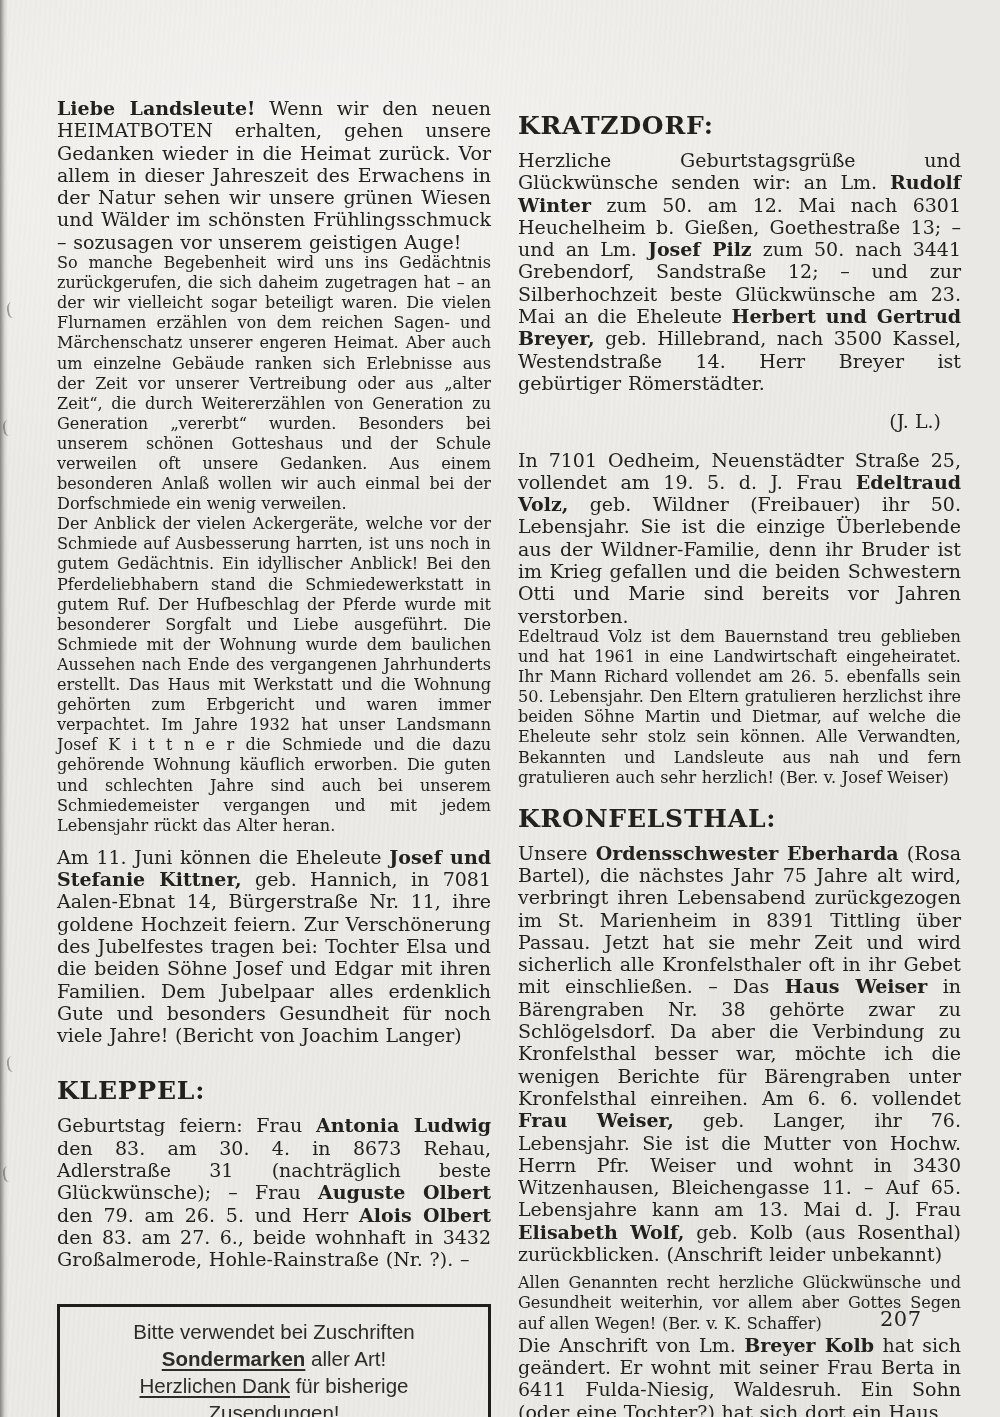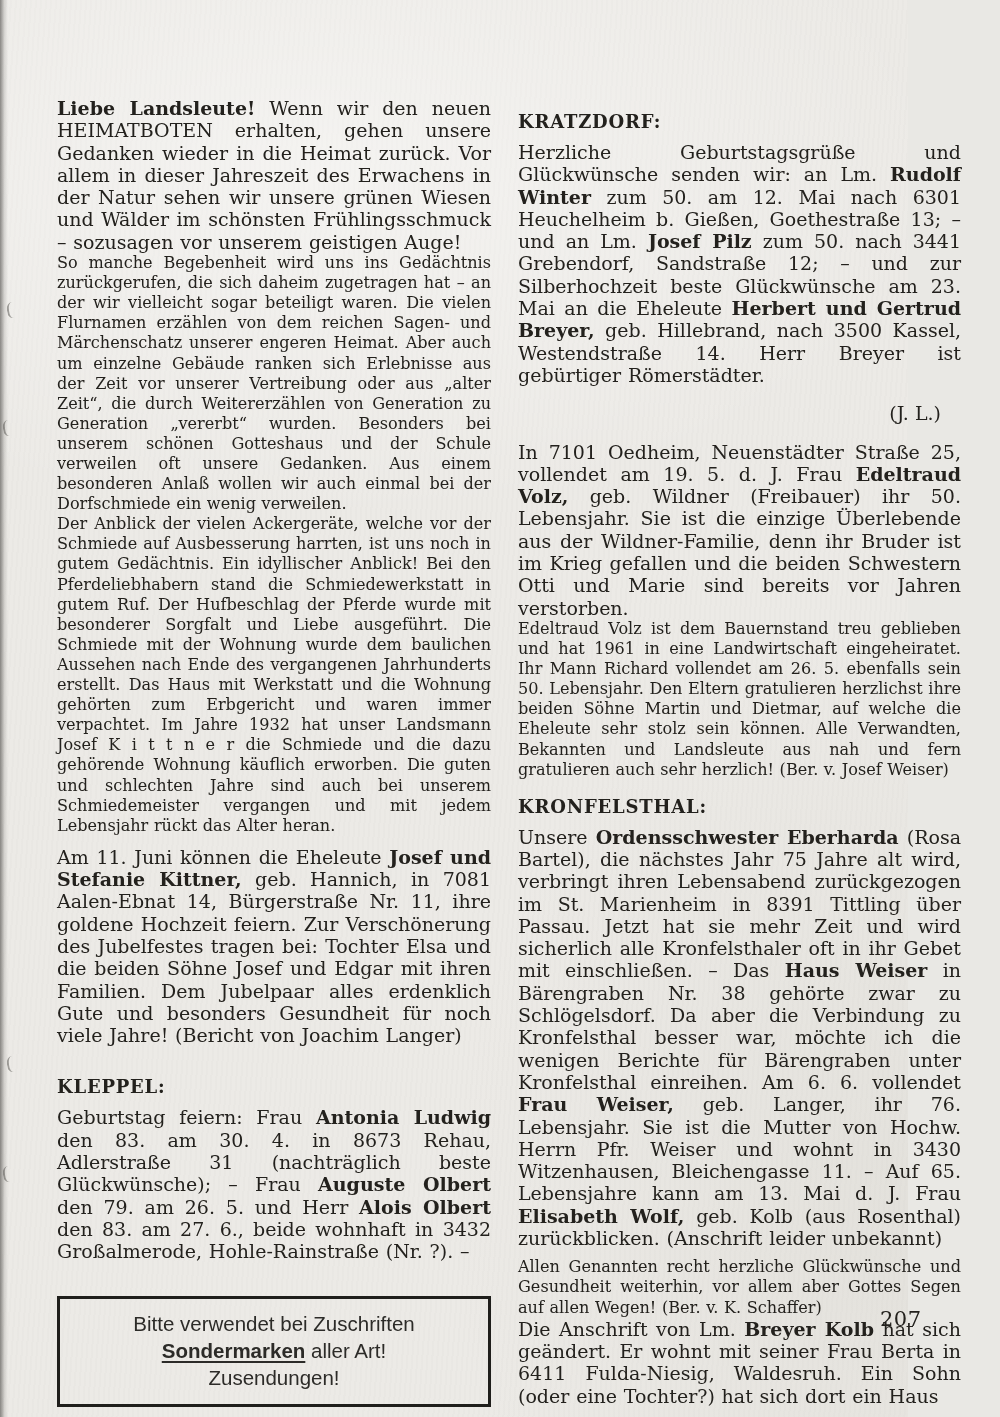--- a/index.html
+++ b/index.html
@@ -57,21 +57,21 @@
   .p-small {
     font-size: 16.1px;
     line-height: 20.1px;
     text-align: justify;
     word-spacing: 0.03em;
     hyphens: auto;
     -webkit-hyphens: auto;
     margin: 0;
   }
   .heading {
-    font-size: 18px;
+    font-size: 25px;
     font-weight: bold;
     letter-spacing: 0.8px;
     margin: 0 0 9px 0;
   }
   .seg-b { font-weight: bold; }
   .seg-u { text-decoration: underline; text-underline-offset: 3px; }
   .seg-b.seg-u { text-decoration-thickness: 2px; }
 
   .author-line {
     font-size: 19px;
@@ -117,20 +117,21 @@
   <div class="col col-left">
     <p class="p-large"><span class="seg-b">Liebe Landsleute!</span><span> Wenn wir den neuen HEIMATBOTEN erhalten, gehen unsere Gedanken wieder in die Heimat zurück. Vor allem in dieser Jahreszeit des Erwachens in der Natur sehen wir unsere grünen Wiesen und Wälder im schönsten Frühlingsschmuck – sozusagen vor unserem geistigen Auge!</span></p>
     <p class="p-small"><span>So manche Begebenheit wird uns ins Gedächtnis zurückgerufen, die sich daheim zugetragen hat – an der wir vielleicht sogar beteiligt waren. Die vielen Flurnamen erzählen von dem reichen Sagen- und Märchenschatz unserer engeren Heimat. Aber auch um einzelne Gebäude ranken sich Erlebnisse aus der Zeit vor unserer Vertreibung oder aus „alter Zeit“, die durch Weitererzählen von Generation zu Generation „vererbt“ wurden. Besonders bei unserem schönen Gotteshaus und der Schule verweilen oft unsere Gedanken. Aus einem besonderen Anlaß wollen wir auch einmal bei der Dorfschmiede ein wenig verweilen.</span></p>
     <p class="p-small"><span>Der Anblick der vielen Ackergeräte, welche vor der Schmiede auf Ausbesserung harrten, ist uns noch in gutem Gedächtnis. Ein idyllischer Anblick! Bei den Pferdeliebhabern stand die Schmiedewerkstatt in gutem Ruf. Der Hufbeschlag der Pferde wurde mit besonderer Sorgfalt und Liebe ausgeführt. Die Schmiede mit der Wohnung wurde dem baulichen Aussehen nach Ende des vergangenen Jahrhunderts erstellt. Das Haus mit Werkstatt und die Wohnung gehörten zum Erbgericht und waren immer verpachtet. Im Jahre 1932 hat unser Landsmann Josef K i t t n e r die Schmiede und die dazu gehörende Wohnung käuflich erworben. Die guten und schlechten Jahre sind auch bei unserem Schmiedemeister vergangen und mit jedem Lebensjahr rückt das Alter heran.</span></p>
     <p class="p-large mt10"><span>Am 11. Juni können die Eheleute </span><span class="seg-b">Josef und Stefanie Kittner,</span><span> geb. Hannich, in 7081 Aalen-Ebnat 14, Bürgerstraße Nr. 11, ihre goldene Hochzeit feiern. Zur Verschönerung des Jubelfestes tragen bei: Tochter Elsa und die beiden Söhne Josef und Edgar mit ihren Familien. Dem Jubelpaar alles erdenklich Gute und besonders Gesundheit für noch viele Jahre! (Bericht von Joachim Langer)</span></p>
     <h2 class="heading mt30">KLEPPEL:</h2>
     <p class="p-large"><span>Geburtstag feiern: Frau </span><span class="seg-b">Antonia Ludwig</span><span> den 83. am 30. 4. in 8673 Rehau, Adlerstraße 31 (nachträglich beste Glückwünsche); – Frau </span><span class="seg-b">Auguste Olbert</span><span> den 79. am 26. 5. und Herr </span><span class="seg-b">Alois Olbert</span><span> den 83. am 27. 6., beide wohnhaft in 3432 Großalmerode, Hohle-Rainstraße (Nr. ?). –</span></p>
     <div class="notice-box">
       <p class="notice-line"><span>Bitte verwendet bei Zuschriften</span></p>
       <p class="notice-line"><span class="seg-b seg-u">Sondermarken</span><span> aller Art!</span></p>
+      <p class="notice-line"><span class="seg-u">Herzlichen Dank</span><span> für bisherige</span></p>
       <p class="notice-line"><span>Zusendungen!</span></p>
     </div>
   </div>
 
   <div class="col col-right">
     <h2 class="heading mt14">KRATZDORF:</h2>
     <p class="p-large"><span>Herzliche Geburtstagsgrüße und Glückwünsche senden wir: an Lm. </span><span class="seg-b">Rudolf Winter</span><span> zum 50. am 12. Mai nach 6301 Heuchelheim b. Gießen, Goethestraße 13; – und an Lm. </span><span class="seg-b">Josef Pilz</span><span> zum 50. nach 3441 Grebendorf, Sandstraße 12; – und zur Silberhochzeit beste Glückwünsche am 23. Mai an die Eheleute </span><span class="seg-b">Herbert und Gertrud Breyer,</span><span> geb. Hillebrand, nach 3500 Kassel, Westendstraße 14. Herr Breyer ist gebürtiger Römerstädter.</span></p>
     <p class="author-line">(J. L.)</p>
     <p class="p-large"><span>In 7101 Oedheim, Neuenstädter Straße 25, vollendet am 19. 5. d. J. Frau </span><span class="seg-b">Edeltraud Volz,</span><span> geb. Wildner (Freibauer) ihr 50. Lebensjahr. Sie ist die einzige Überlebende aus der Wildner-Familie, denn ihr Bruder ist im Krieg gefallen und die beiden Schwestern Otti und Marie sind bereits vor Jahren verstorben.</span></p>
     <p class="p-small"><span>Edeltraud Volz ist dem Bauernstand treu geblieben und hat 1961 in eine Landwirtschaft eingeheiratet. Ihr Mann Richard vollendet am 26. 5. ebenfalls sein 50. Lebensjahr. Den Eltern gratulieren herzlichst ihre beiden Söhne Martin und Dietmar, auf welche die Eheleute sehr stolz sein können. Alle Verwandten, Bekannten und Landsleute aus nah und fern gratulieren auch sehr herzlich! (Ber. v. Josef Weiser)</span></p>

